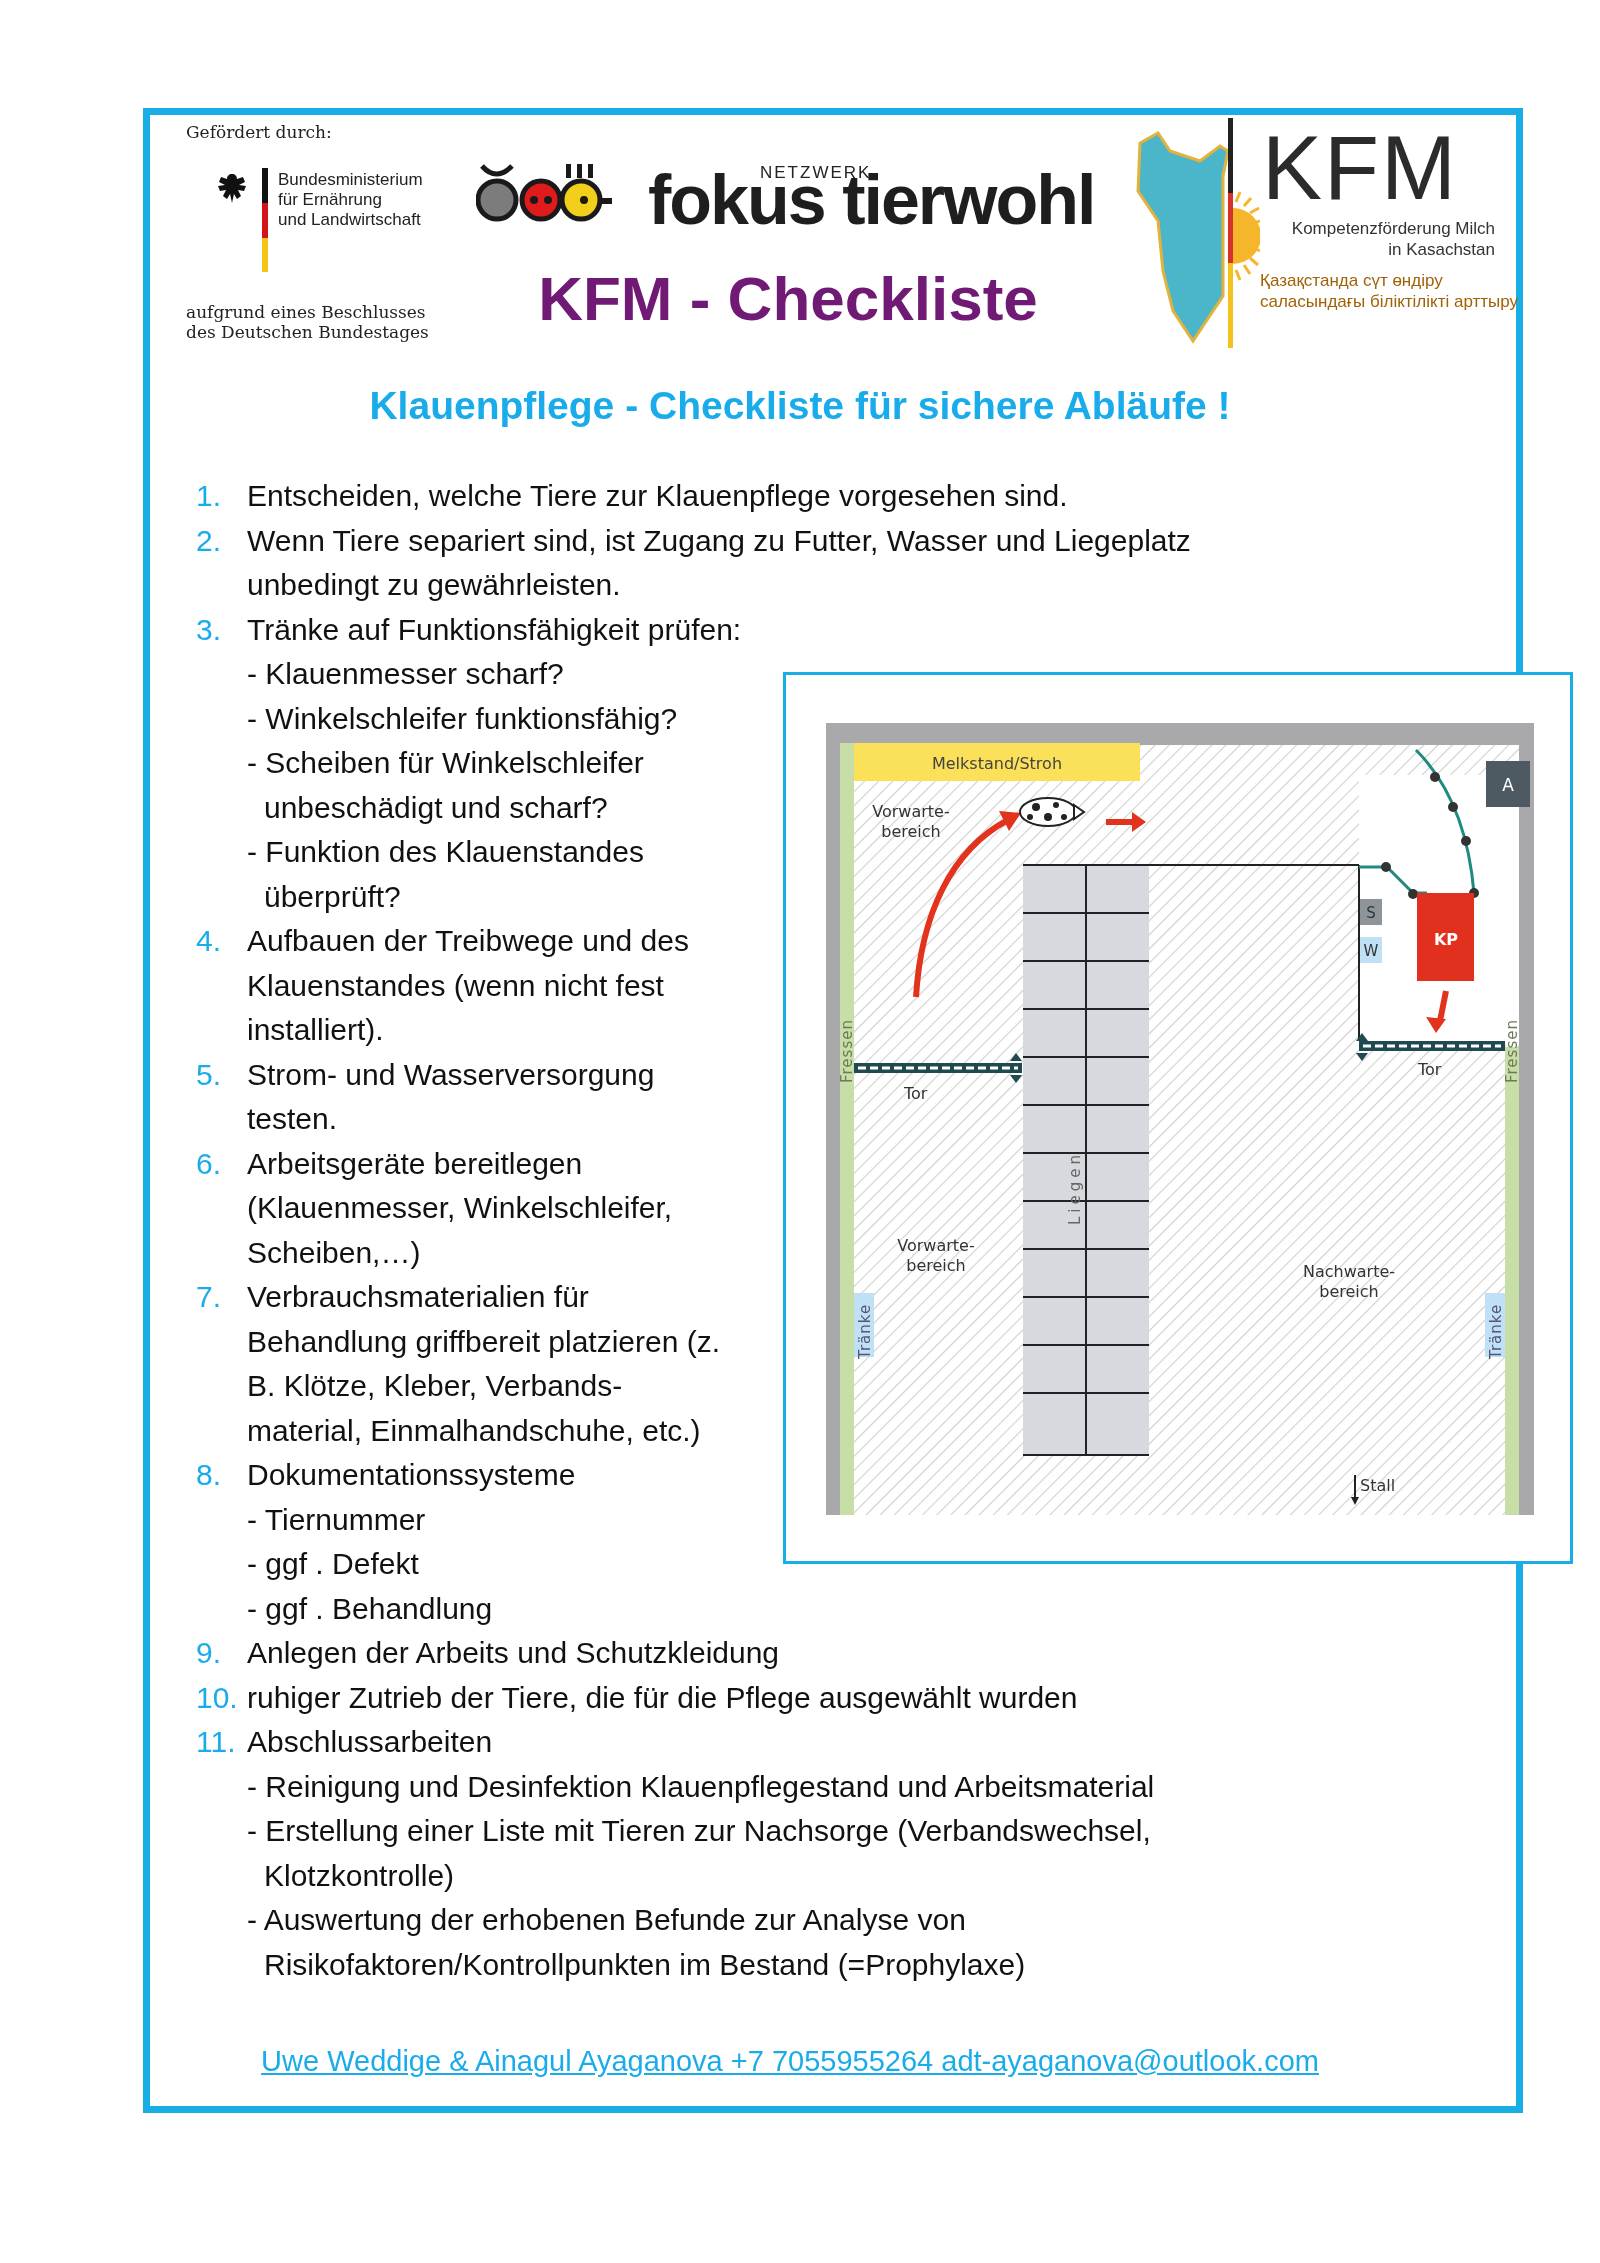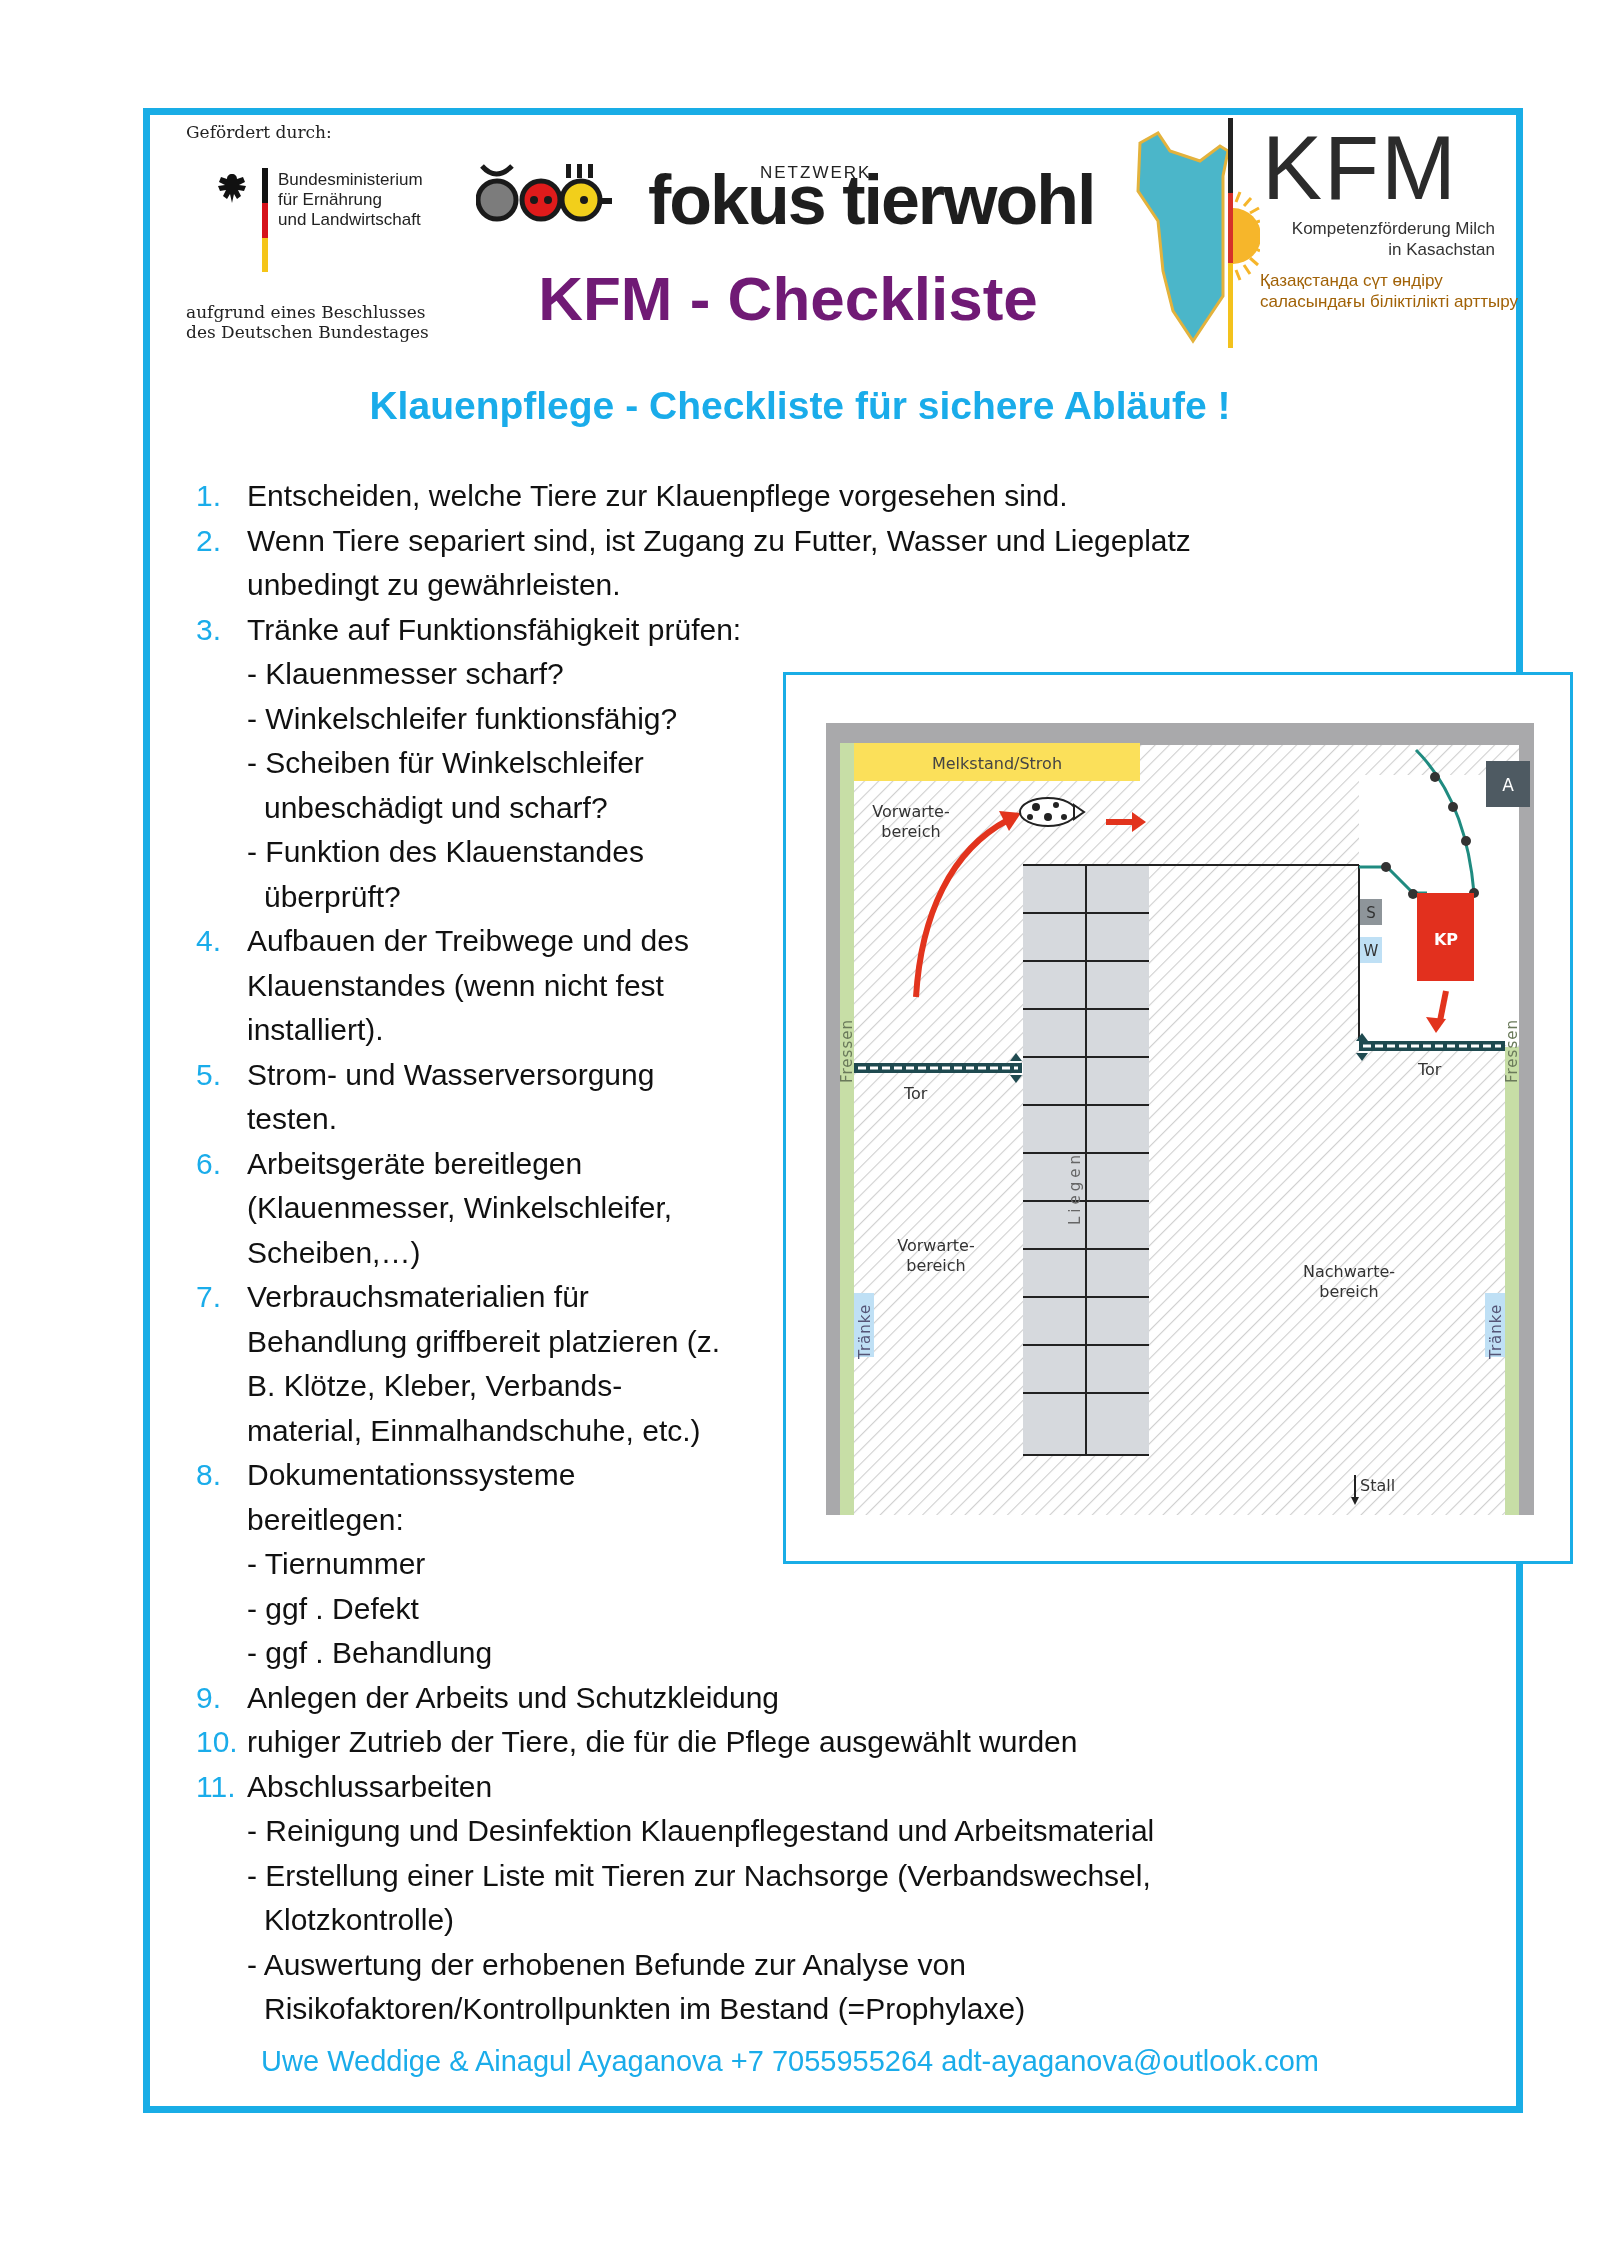--- a/index.html
+++ b/index.html
@@ -19,21 +19,21 @@
   .kfm-big { left:1262px; top:118px; font-size:90px; font-weight:normal; color:#2b2b2b; letter-spacing:2px; line-height:100px; }
   .kfm-sub { left:1240px; top:218px; width:255px; text-align:right; font-size:17px; line-height:21px; color:#333; }
   .kfm-kz { left:1260px; top:270px; width:300px; text-align:left; font-size:17px; line-height:21px; color:#a16207; }
   .subtitle { left:0; width:1600px; top:384px; text-align:center; font-size:39px; font-weight:bold; color:#1aacea; }
   .subtitle span { position:relative; left:0px; }
   .list { left:196px; top:474px; width:1120px; font-size:30px; line-height:44.5px; color:#111; }
   .row { position:relative; white-space:nowrap; }
   .num { position:absolute; left:0; color:#1aacea; }
   .txt { position:relative; left:51px; display:block; }
   .footer { left:0; width:1600px; top:2045px; text-align:center; font-size:29px; color:#1aacea; }
-  .footer span { position:relative; left:-10px; }
+  .footer span { position:relative; left:-10px;text-decoration:underline; }
   .diagram-box { left:783px; top:672px; width:784px; height:886px; border:3px solid #19ade6; background:#fff; }
   svg text { font-family:"DejaVu Sans", sans-serif; }
 </style>
 </head>
 <body>
 
 <div class="frame"></div>
 
 <div class="abs funded serif">Gefördert durch:</div>
 <svg class="abs bm-eagle" viewBox="0 0 40 40">
@@ -182,23 +182,20 @@
     </div>
   <div class="row">
       <span class="txt">material, Einmalhandschuhe, etc.)</span>
     </div>
 
   <div class="row">
       <span class="num">8.</span>
       <span class="txt">Dokumentationssysteme</span>
     </div>
   <div class="row">
-      <span class="txt">bereitlegen:</span>
-    </div>
-  <div class="row">
       <span class="txt">- Tiernummer</span>
     </div>
   <div class="row">
       <span class="txt">- ggf . Defekt</span>
     </div>
   <div class="row">
       <span class="txt">- ggf . Behandlung</span>
     </div>
 
   <div class="row">

